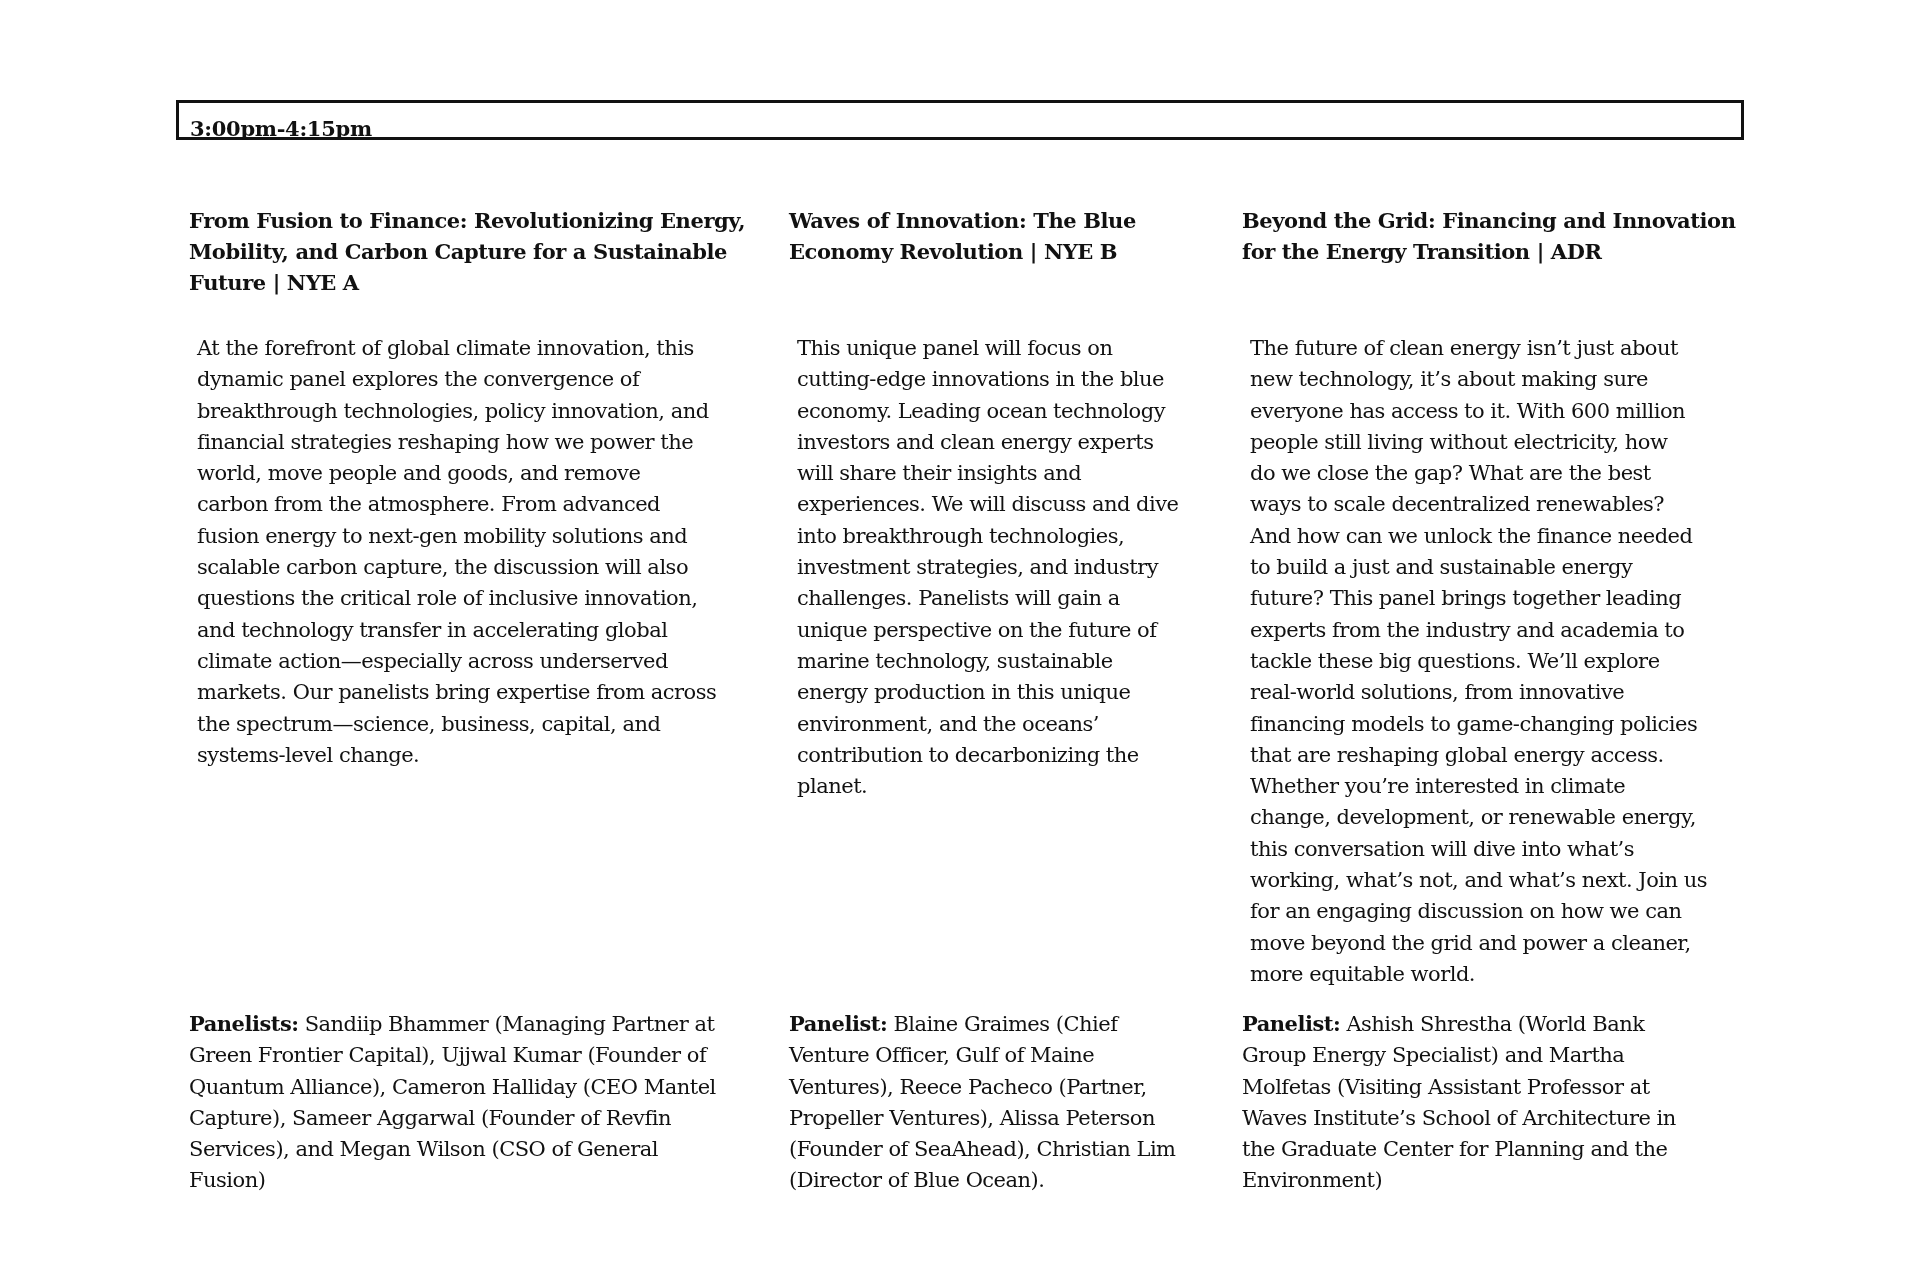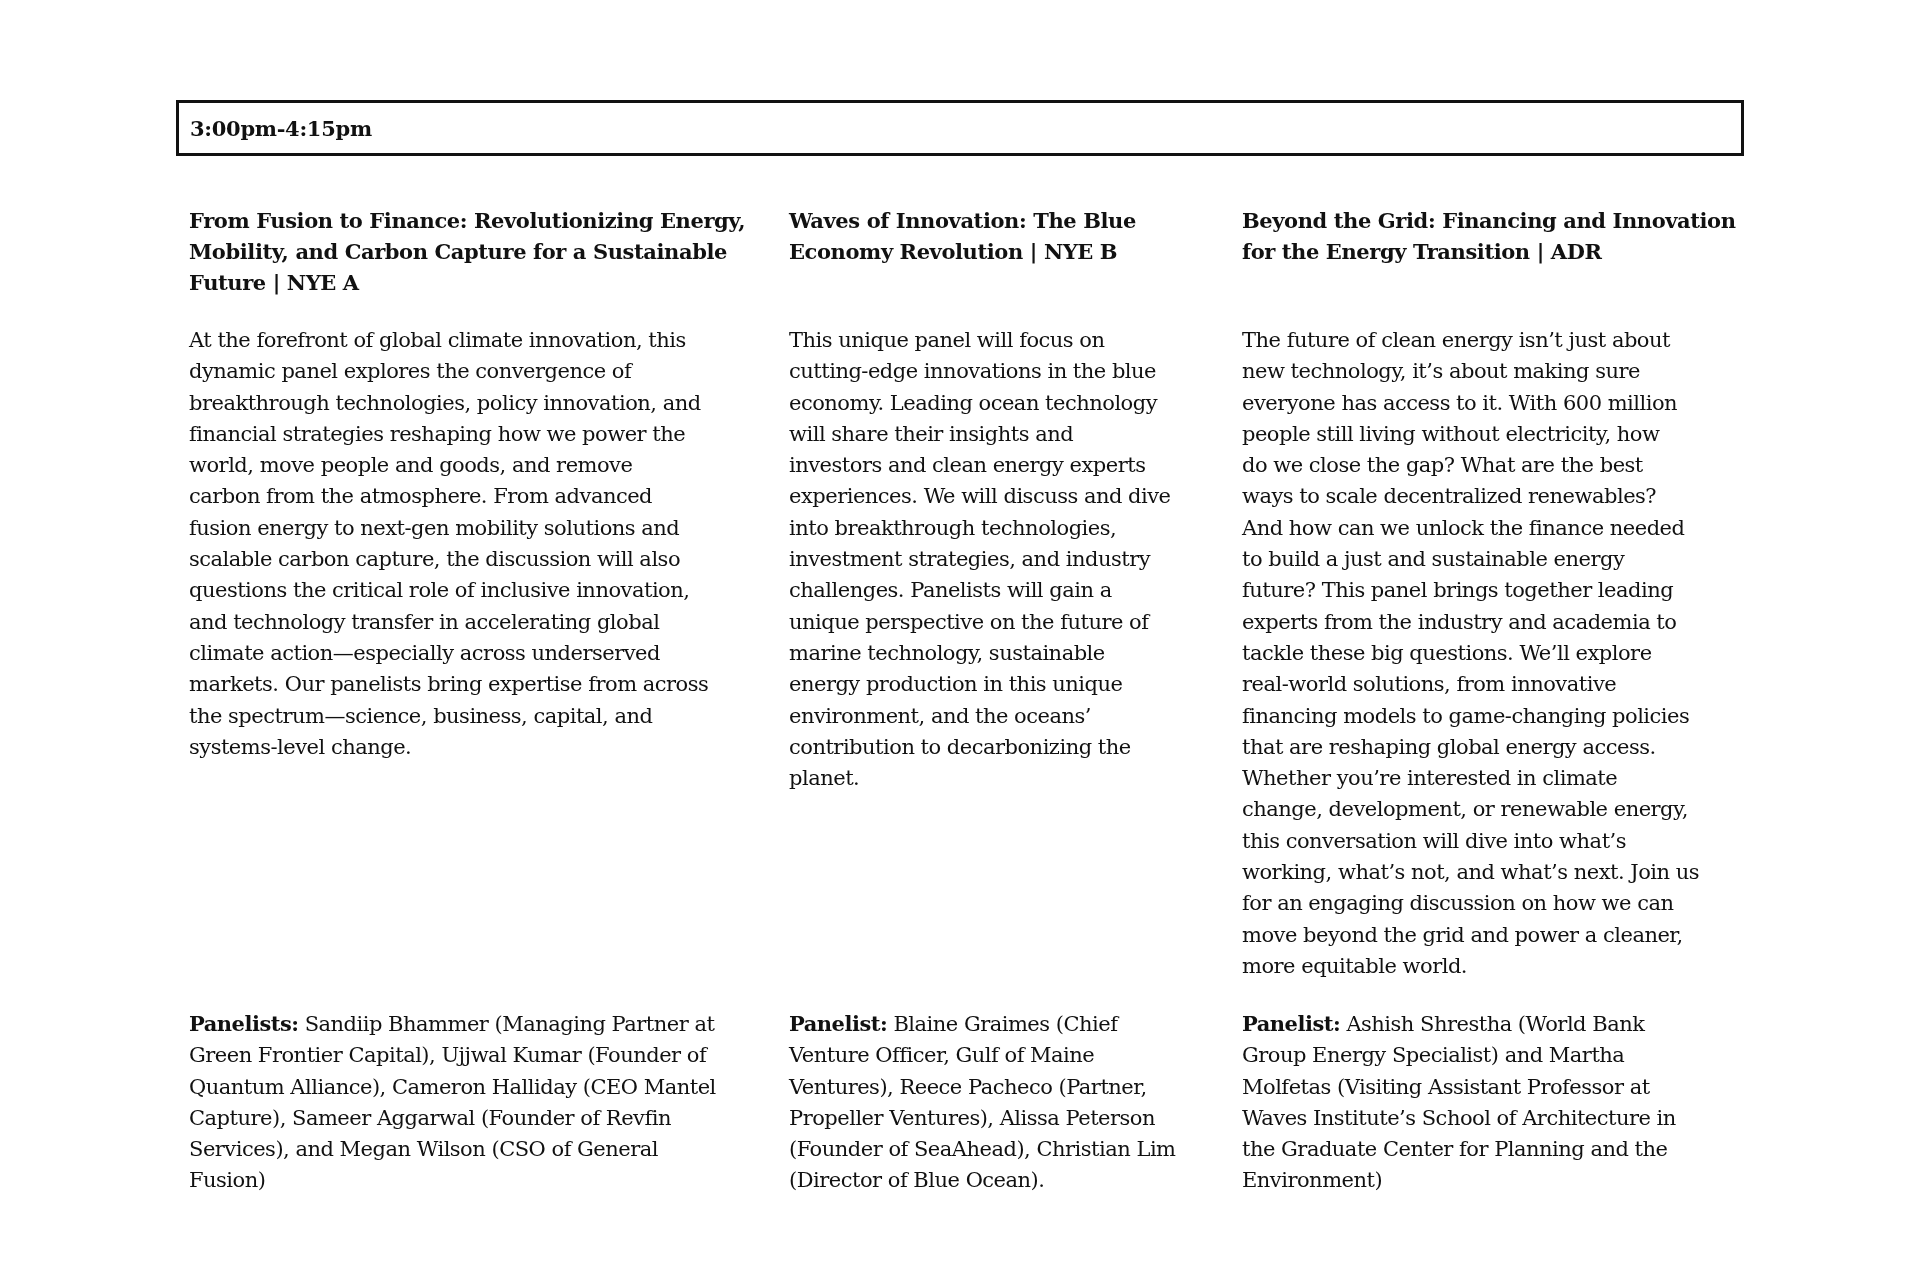--- a/index.html
+++ b/index.html
@@ -13,21 +13,21 @@
       position: relative;
       overflow: hidden;
       font-family: "DejaVu Serif", "Liberation Serif", serif;
       color: #111111;
     }
     .time-box {
       position: absolute;
       left: 176px;
       top: 100px;
       width: 1568px;
-      height: 56px;
+      height: 40px;
       border: 3px solid #111111;
       box-sizing: border-box;
       padding-left: 24px;
     }
     .time-label {
       position: absolute;
       left: 11px;
       top: 13px;
       font-family: "DejaVu Serif", serif;
       font-weight: bold;
@@ -55,21 +55,21 @@
     }
     .session-desc {
       position: absolute;
       top: 120px;
       left: 0;
       right: 0;
       font-family: "DejaVu Serif", serif;
       font-size: 21px;
       letter-spacing: -0.5px;
       line-height: 31.3px;
-      margin: 0;
+      margin: 8px;
     }
     .panelists {
       position: absolute;
       top: 803px;
       left: 0;
       right: 0;
       font-family: "DejaVu Serif", serif;
       font-size: 21px;
       letter-spacing: -0.5px;
       line-height: 31.3px;
@@ -122,22 +122,22 @@
 
 <div class="column col-2">
   <h2 class="session-title">
     <span class="line">Waves of Innovation: The Blue</span>
     <span class="line">Economy Revolution | NYE B</span>
   </h2>
   <p class="session-desc">
     <span class="line">This unique panel will focus on</span>
     <span class="line">cutting-edge innovations in the blue</span>
     <span class="line">economy. Leading ocean technology</span>
+    <span class="line">investors and clean energy experts</span>
     <span class="line">will share their insights and</span>
-    <span class="line">investors and clean energy experts</span>
     <span class="line">experiences. We will discuss and dive</span>
     <span class="line">into breakthrough technologies,</span>
     <span class="line">investment strategies, and industry</span>
     <span class="line">challenges. Panelists will gain a</span>
     <span class="line">unique perspective on the future of</span>
     <span class="line">marine technology, sustainable</span>
     <span class="line">energy production in this unique</span>
     <span class="line">environment, and the oceans’</span>
     <span class="line">contribution to decarbonizing the</span>
     <span class="line">planet.</span>

